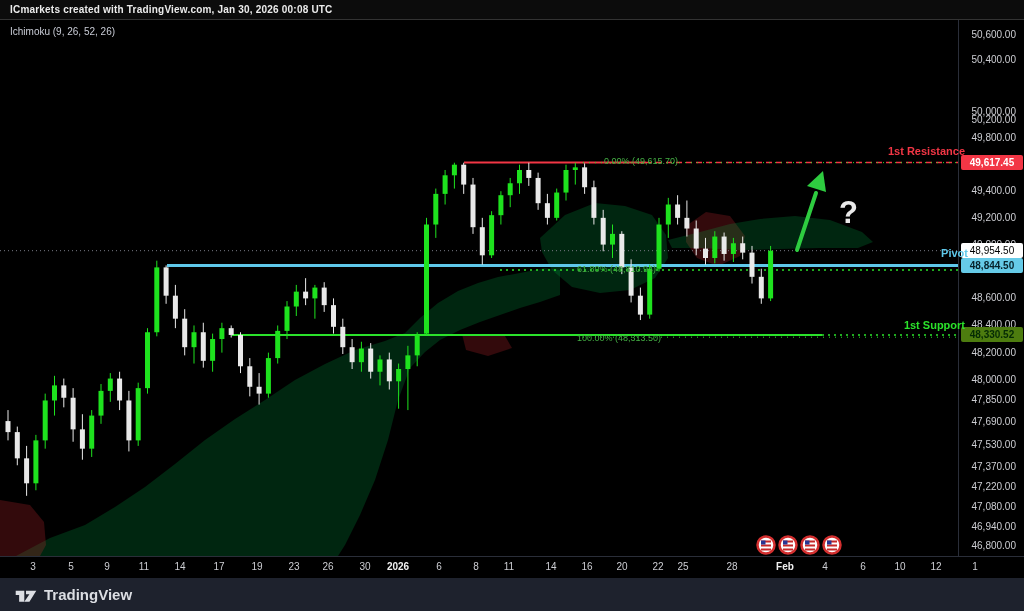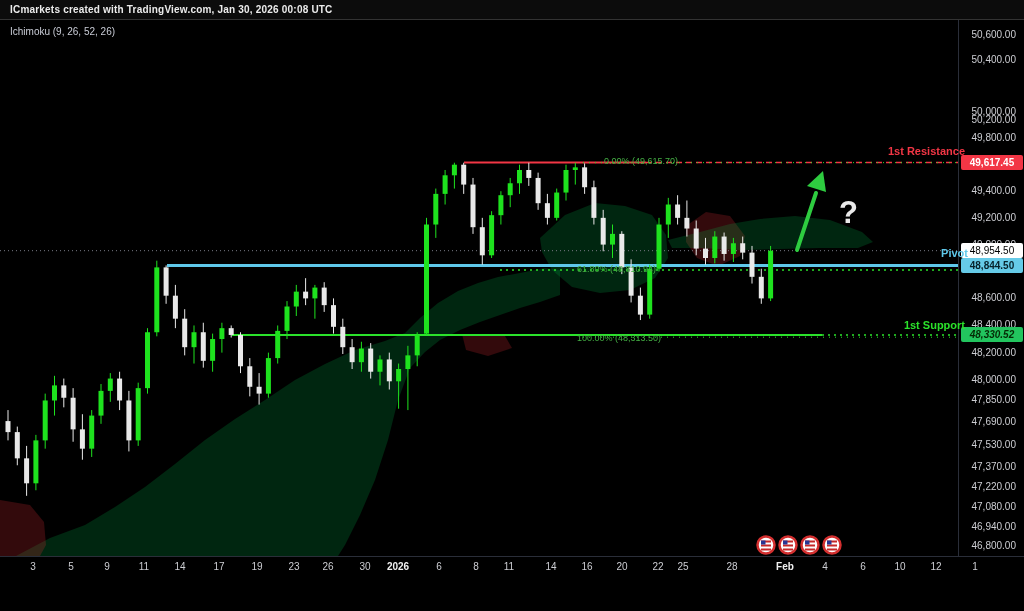--- a/index.html
+++ b/index.html
@@ -16,21 +16,21 @@
   #chart-svg{position:absolute;left:0;top:0;width:1024px;height:611px;}
   
   #price-axis{position:absolute;left:958px;top:20px;width:66px;height:536px;background:#000;
               border-left:1px solid #2a2e39;z-index:5;}
   .tick{position:absolute;right:8px;width:56px;text-align:right;color:#cdced3;font-size:10px;line-height:12px;}
   .badge{position:absolute;left:2px;width:62px;height:15px;text-align:center;font-size:10px;
          line-height:15px;border-radius:2px;font-weight:bold;z-index:7;}
   #badge-res{background:#f23645;color:#fff;}
   #badge-cur{background:#fff;color:#000;font-weight:normal;}
   #badge-piv{background:#66cbe8;color:#07222b;}
-  #badge-sup{background:#22c55e;color:#052b05;font-style:italic;}
+  #badge-sup{background:#4d7c0f;color:#052b05;}
   
   #time-axis{position:absolute;left:0;top:556px;width:1024px;height:22px;background:#000;
              border-top:1px solid #2a2e39;z-index:5;}
   .tlabel{position:absolute;top:4px;transform:translateX(-50%);color:#cdced3;font-size:10px;}
   .tlabel.bold{font-weight:bold;color:#f0f0f0;}
   
   #footer{position:absolute;left:0;top:578px;width:1024px;height:33px;background:#1e222d;
           display:flex;align-items:center;z-index:6;}
   #footer .wordmark{color:#dcdee3;font-size:15px;font-weight:bold;margin-left:6px;}
   #footer svg{margin-left:14px;}
@@ -337,14 +337,21 @@
       <div class="tlabel" style="left: 683px;">25</div>
       <div class="tlabel" style="left: 732px;">28</div>
       <div class="tlabel bold" style="left: 785px;">Feb</div>
       <div class="tlabel" style="left: 825px;">4</div>
       <div class="tlabel" style="left: 863px;">6</div>
       <div class="tlabel" style="left: 900px;">10</div>
       <div class="tlabel" style="left: 936px;">12</div>
       <div class="tlabel" style="left: 975px;">1</div>
     </div>
 
+  <div id="footer">
+    <svg width="24" height="20" viewBox="0 0 28 20">
+      <path d="M2 5 h10 v13 h-6 v-8 h-4 z" fill="#dcdee3"></path>
+      <path d="M14 5 h12 l-8 13 h-6 l6 -9 h-4 z" fill="#dcdee3"></path>
+    </svg>
+    <span class="wordmark">TradingView</span>
+  </div>
 
 </div>
 
 </body></html>

